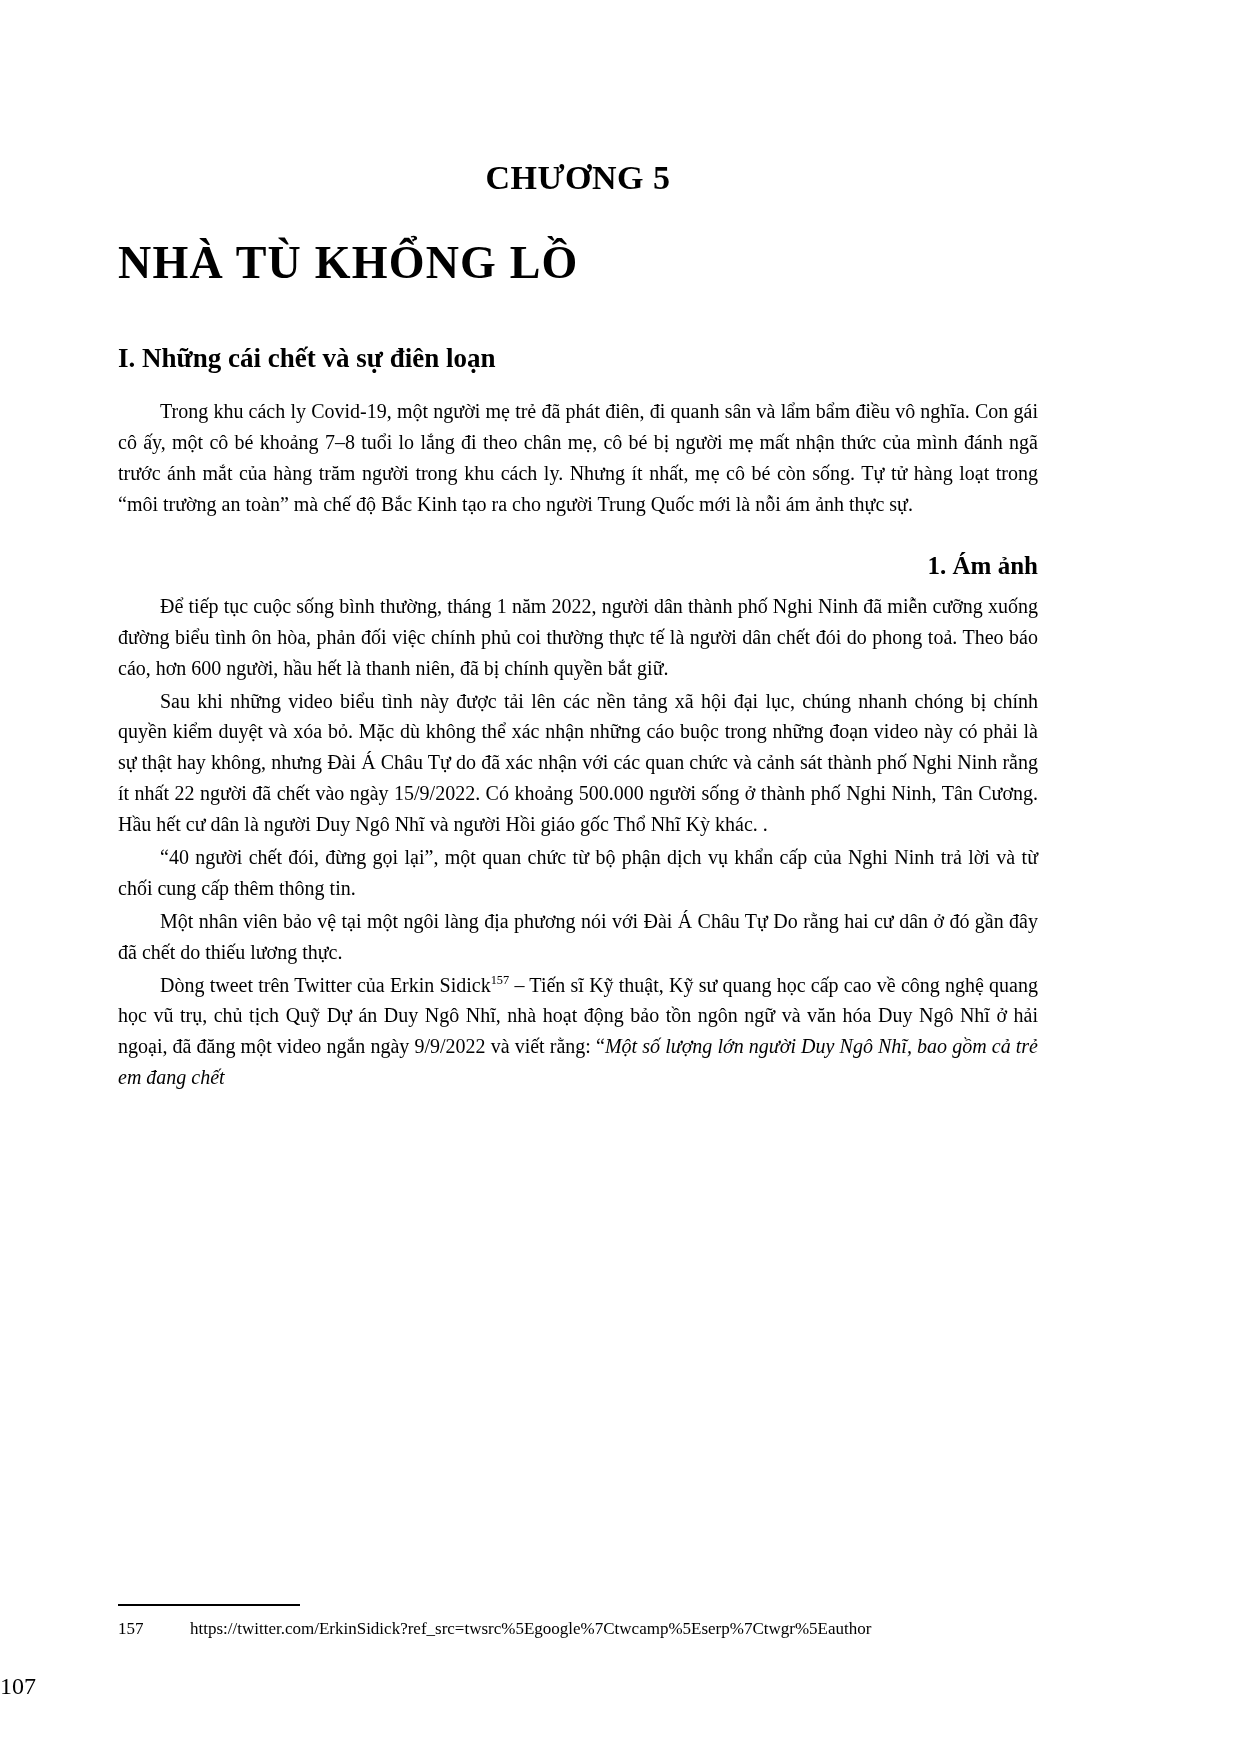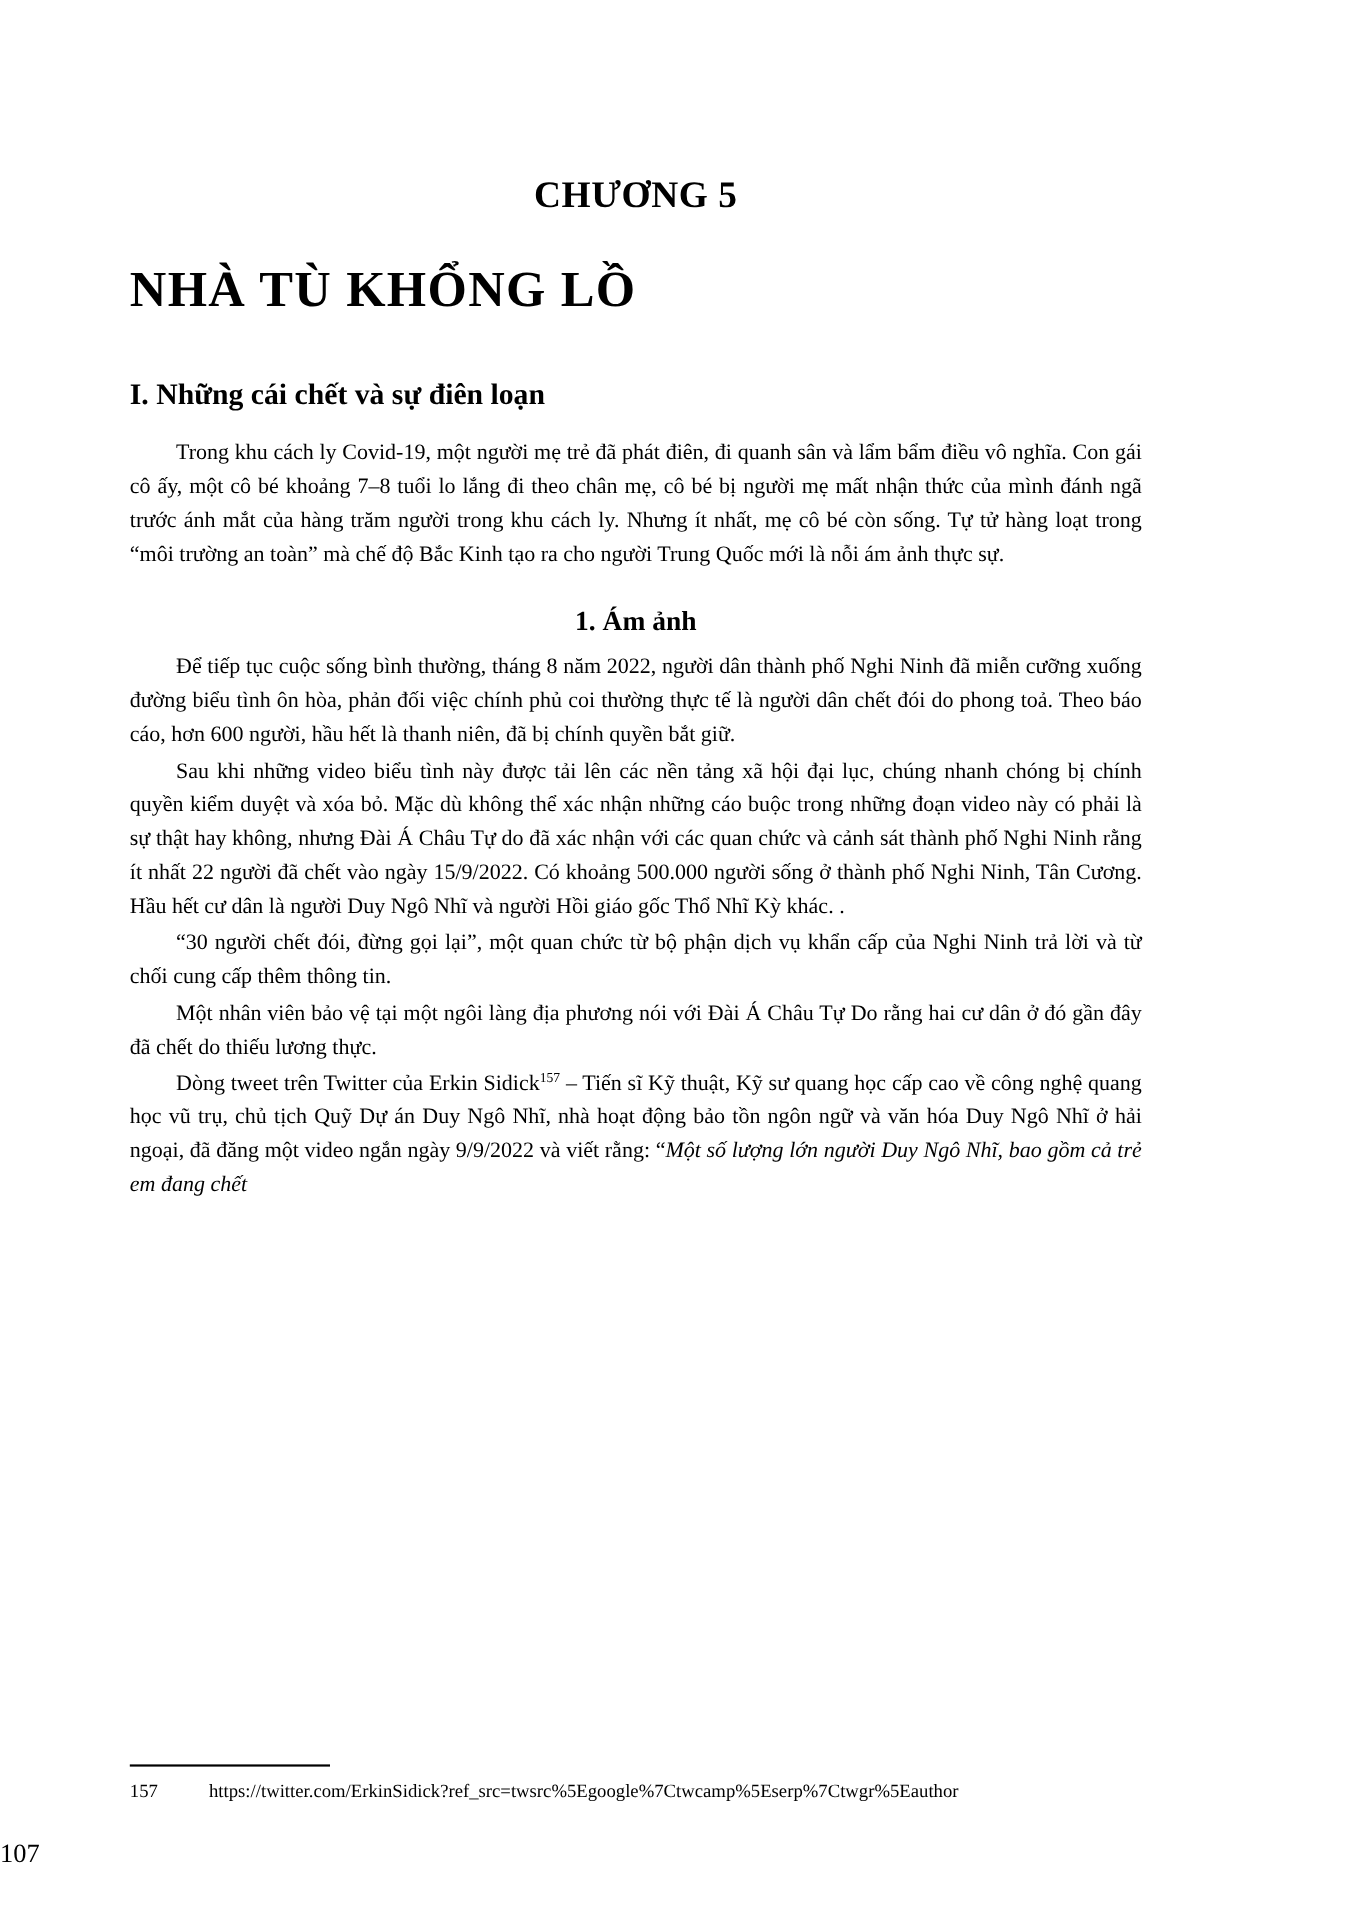--- a/index.html
+++ b/index.html
@@ -48,21 +48,21 @@
     line-height: 1.15;
     margin: 0 0 52px 0;
   }
   .section-title {
     font-size: 27px;
     font-weight: 700;
     line-height: 1.2;
     margin: 0 0 22px 0;
   }
   .subsection-title {
-    text-align: center;
+    text-align: right;
     font-size: 25px;
     font-weight: 700;
     line-height: 1.25;
     margin: 30px 0 10px 0;
   }
 
   
   p.body {
     font-size: 20px;
     line-height: 1.545;
@@ -133,25 +133,25 @@
     <h2 class="chapter-label">CHƯƠNG 5</h2>
 
     <h1 class="chapter-title">NHÀ TÙ KHỔNG LỒ</h1>
 
     <h3 class="section-title">I. Những cái chết và sự điên loạn</h3>
 
     <p class="body">Trong khu cách ly Covid-19, một người mẹ trẻ đã phát điên, đi quanh sân và lẩm bẩm điều vô nghĩa. Con gái cô ấy, một cô bé khoảng 7–8 tuổi lo lắng đi theo chân mẹ, cô bé bị người mẹ mất nhận thức của mình đánh ngã trước ánh mắt của hàng trăm người trong khu cách ly. Nhưng ít nhất, mẹ cô bé còn sống. Tự tử hàng loạt trong “môi trường an toàn” mà chế độ Bắc Kinh tạo ra cho người Trung Quốc mới là nỗi ám ảnh thực sự.</p>
 
     <h4 class="subsection-title">1. Ám ảnh</h4>
 
-    <p class="body">Để tiếp tục cuộc sống bình thường, tháng 8 năm 2022, người dân thành phố Nghi Ninh đã miễn cưỡng xuống đường biểu tình ôn hòa, phản đối việc chính phủ coi thường thực tế là người dân chết đói do phong toả. Theo báo cáo, hơn 600 người, hầu hết là thanh niên, đã bị chính quyền bắt giữ.</p>
+    <p class="body">Để tiếp tục cuộc sống bình thường, tháng 1 năm 2022, người dân thành phố Nghi Ninh đã miễn cưỡng xuống đường biểu tình ôn hòa, phản đối việc chính phủ coi thường thực tế là người dân chết đói do phong toả. Theo báo cáo, hơn 600 người, hầu hết là thanh niên, đã bị chính quyền bắt giữ.</p>
 
     <p class="body">Sau khi những video biểu tình này được tải lên các nền tảng xã hội đại lục, chúng nhanh chóng bị chính quyền kiểm duyệt và xóa bỏ. Mặc dù không thể xác nhận những cáo buộc trong những đoạn video này có phải là sự thật hay không, nhưng Đài Á Châu Tự do đã xác nhận với các quan chức và cảnh sát thành phố Nghi Ninh rằng ít nhất 22 người đã chết vào ngày 15/9/2022. Có khoảng 500.000 người sống ở thành phố Nghi Ninh, Tân Cương. Hầu hết cư dân là người Duy Ngô Nhĩ và người Hồi giáo gốc Thổ Nhĩ Kỳ khác. .</p>
 
-    <p class="body">“30 người chết đói, đừng gọi lại”, một quan chức từ bộ phận dịch vụ khẩn cấp của Nghi Ninh trả lời và từ chối cung cấp thêm thông tin.</p>
+    <p class="body">“40 người chết đói, đừng gọi lại”, một quan chức từ bộ phận dịch vụ khẩn cấp của Nghi Ninh trả lời và từ chối cung cấp thêm thông tin.</p>
 
     <p class="body">Một nhân viên bảo vệ tại một ngôi làng địa phương nói với Đài Á Châu Tự Do rằng hai cư dân ở đó gần đây đã chết do thiếu lương thực.</p>
 
 
     <p class="body"><span>Dòng tweet trên Twitter của Erkin Sidick</span><sup class="fn-ref">157</sup><span> – Tiến sĩ Kỹ thuật, Kỹ sư quang học cấp cao về công nghệ quang học vũ trụ, chủ tịch Quỹ Dự án Duy Ngô Nhĩ, nhà hoạt động bảo tồn ngôn ngữ và văn hóa Duy Ngô Nhĩ ở hải ngoại, đã đăng một video ngắn ngày 9/9/2022 và viết rằng: “</span><span class="italic">Một số lượng lớn người Duy Ngô Nhĩ, bao gồm cả trẻ em đang chết</span></p>
 
   </div>
 
   <div class="footnote-area">
     <div class="footnote-rule"></div>

